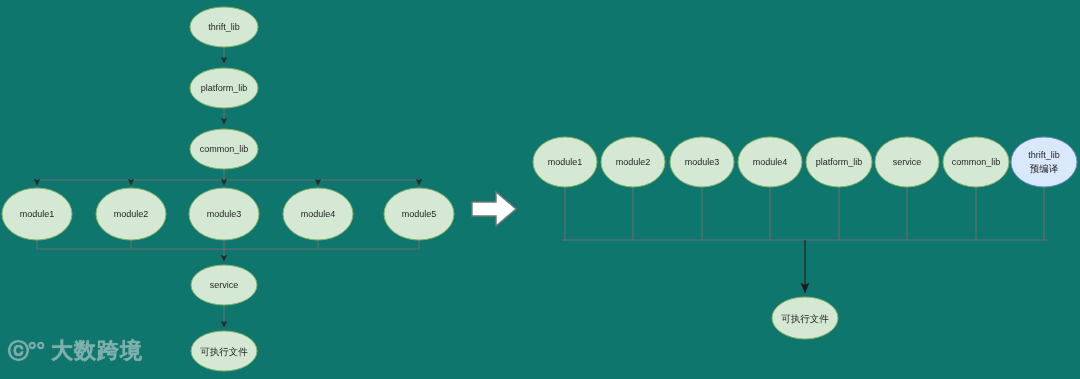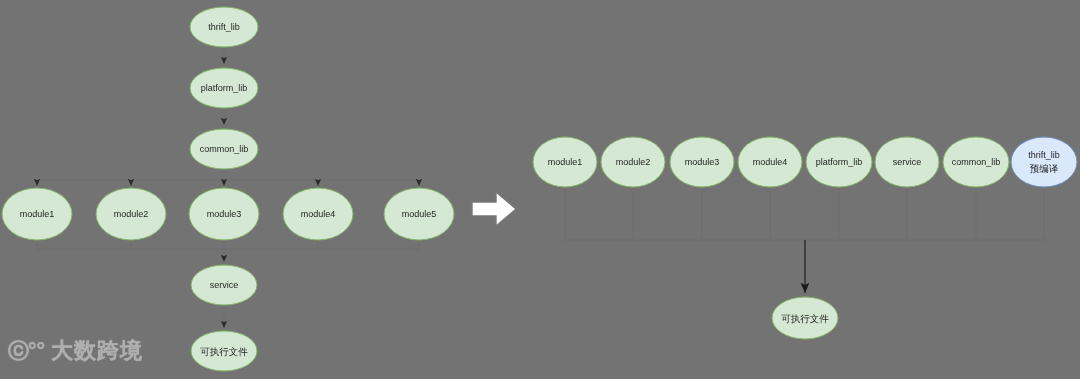--- a/index.html
+++ b/index.html
@@ -7,21 +7,21 @@
     padding: 0;
     background: #ffffff;
   }
   body {
     font-family: "Liberation Sans", sans-serif;
   }
   #canvas {
     position: relative;
     width: 1080px;
     height: 379px;
-    background: #737373;
+    background: #0f766e;
     overflow: hidden;
   }
   #diagram-svg {
     position: absolute;
     left: 0;
     top: 0;
   }
   .node-label {
     font-family: "Liberation Sans", sans-serif;
     font-size: 9px;

